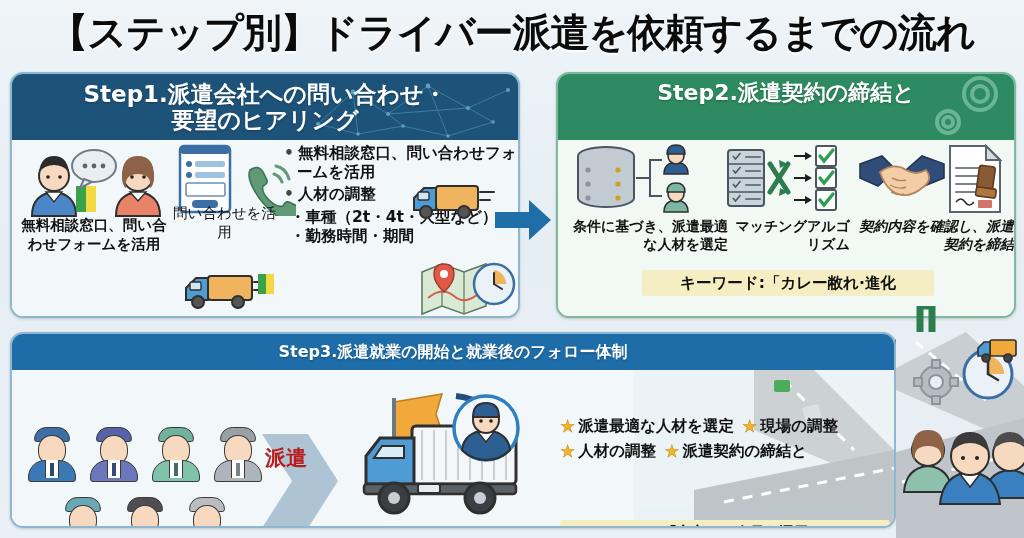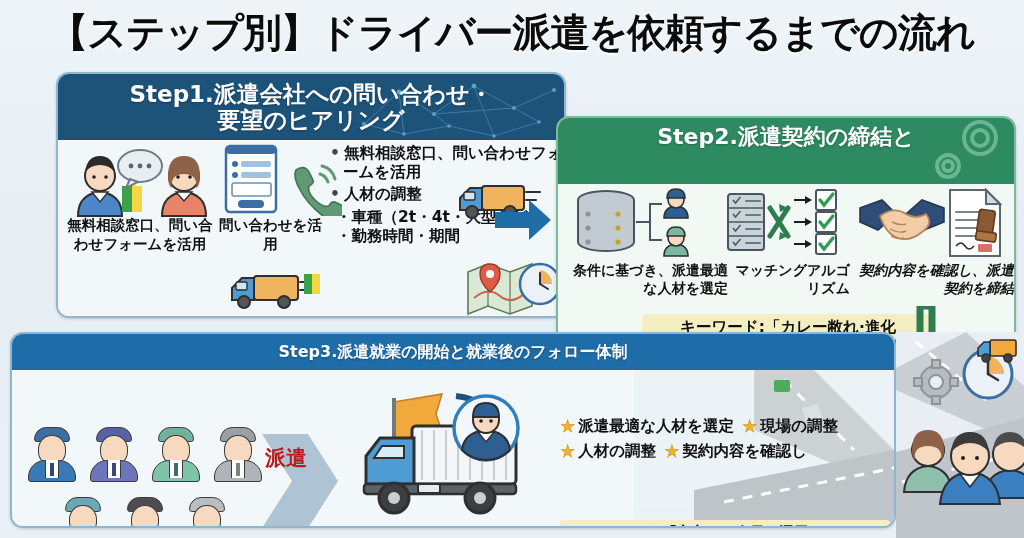--- a/index.html
+++ b/index.html
@@ -28,39 +28,39 @@
   .panel .hd {
     color: #fff; font-weight: bold; text-align: center;
     line-height: 1.13; position: relative; overflow: hidden;
     text-shadow: 0 1px 2px rgba(0,0,0,.25);
   }
   .panel .bd { position: relative; width: 100%; height: 100%;
                background: #f2f7fa; }
 
   
   #step1 { left: 10px; top: 72px; width: 510px; height: 246px;
-           border: 2px solid #8fb7d0; background:#f2f7fa;margin-left:46px; }
+           border: 2px solid #8fb7d0; background:#f2f7fa; }
   #step1 .hd { height: 66px; background: #1d5279; font-size: 23px;
                padding-top: 7px; }
   #step1 .hd .net { position:absolute; right:0; top:0; width:210px; height:66px;
                opacity:.55; }
   #s1cap1 { position:absolute; left:6px; top:76px; width:152px; text-align:center;
             font-size:14.5px; font-weight:bold; color:#111; line-height:1.28; }
-  #s1cap2 { position:absolute; left:160px; top:76px; width:105px; text-align:center;
-            font-size:14.5px; font-weight:bold; color:#111; line-height:1.28; }
+  #s1cap2 { position:absolute; left:160px; top:64px; width:105px; text-align:center;
+            font-size:14.5px; font-weight:normal; color:#111; line-height:1.28; }
   #s1bullets { position:absolute; left:272px; top:4px; width:234px;
                font-size:15.5px; font-weight:bold; color:#111; line-height:1.24; }
   #s1bullets .b1 { padding-left:13px; text-indent:-13px; margin-bottom:3px; }
   #s1bullets .b1::before { content:"•"; padding-right:4px; color:#444; }
   #s1bullets .sub { padding-left:6px; }
   #s1bullets .sub div { text-indent:-8px; padding-left:8px; }
 
   
   #step2 { left: 556px; top: 72px; width: 460px; height: 246px;
-           border: 2px solid #7fb89b; background:#f2f8f4;margin-top:44px; }
+           border: 2px solid #7fb89b; background:#f2f8f4; }
   #step2 .hd { height: 66px; background: #2e8a60; font-size: 22px;
                padding-top: 7px; }
   #step2 .bd { background:#f2f8f4; }
   .s2cap { position:absolute; text-align:right; font-size:14px; font-weight:bold;
            color:#111; line-height:1.26; }
   #s2cap1 { left:2px;   top:78px; width:168px; }
   #s2cap2 { left:172px; top:78px; width:120px; }
   #s2cap3 { left:292px; top:78px; width:164px;font-style:italic; }
   #s2kw { position:absolute; left:84px; top:130px; width:292px; height:26px;
           background:#f5eec3; border-radius:3px; text-align:center;
@@ -482,21 +482,21 @@
           <span>現場の調整</span>
         </div>
       </div>
       <div class="s3row">
         <div class="s3item">
           <span class="star">★</span>
           <span>人材の調整</span>
         </div>
         <div class="s3item">
           <span class="star">★</span>
-          <span>契約内容を確認し</span>
+          <span>派遣契約の締結と</span>
         </div>
       </div>
     </div>
     <div id="s3kw">キーワード:「安心して人員を運用できる」</div>
   </div>
 </div>
 
 <div id="haken">派遣</div>
 
 <svg style="position:absolute;left:896px;top:332px;width:128px;height:206px;" viewBox="0 0 128 206">

